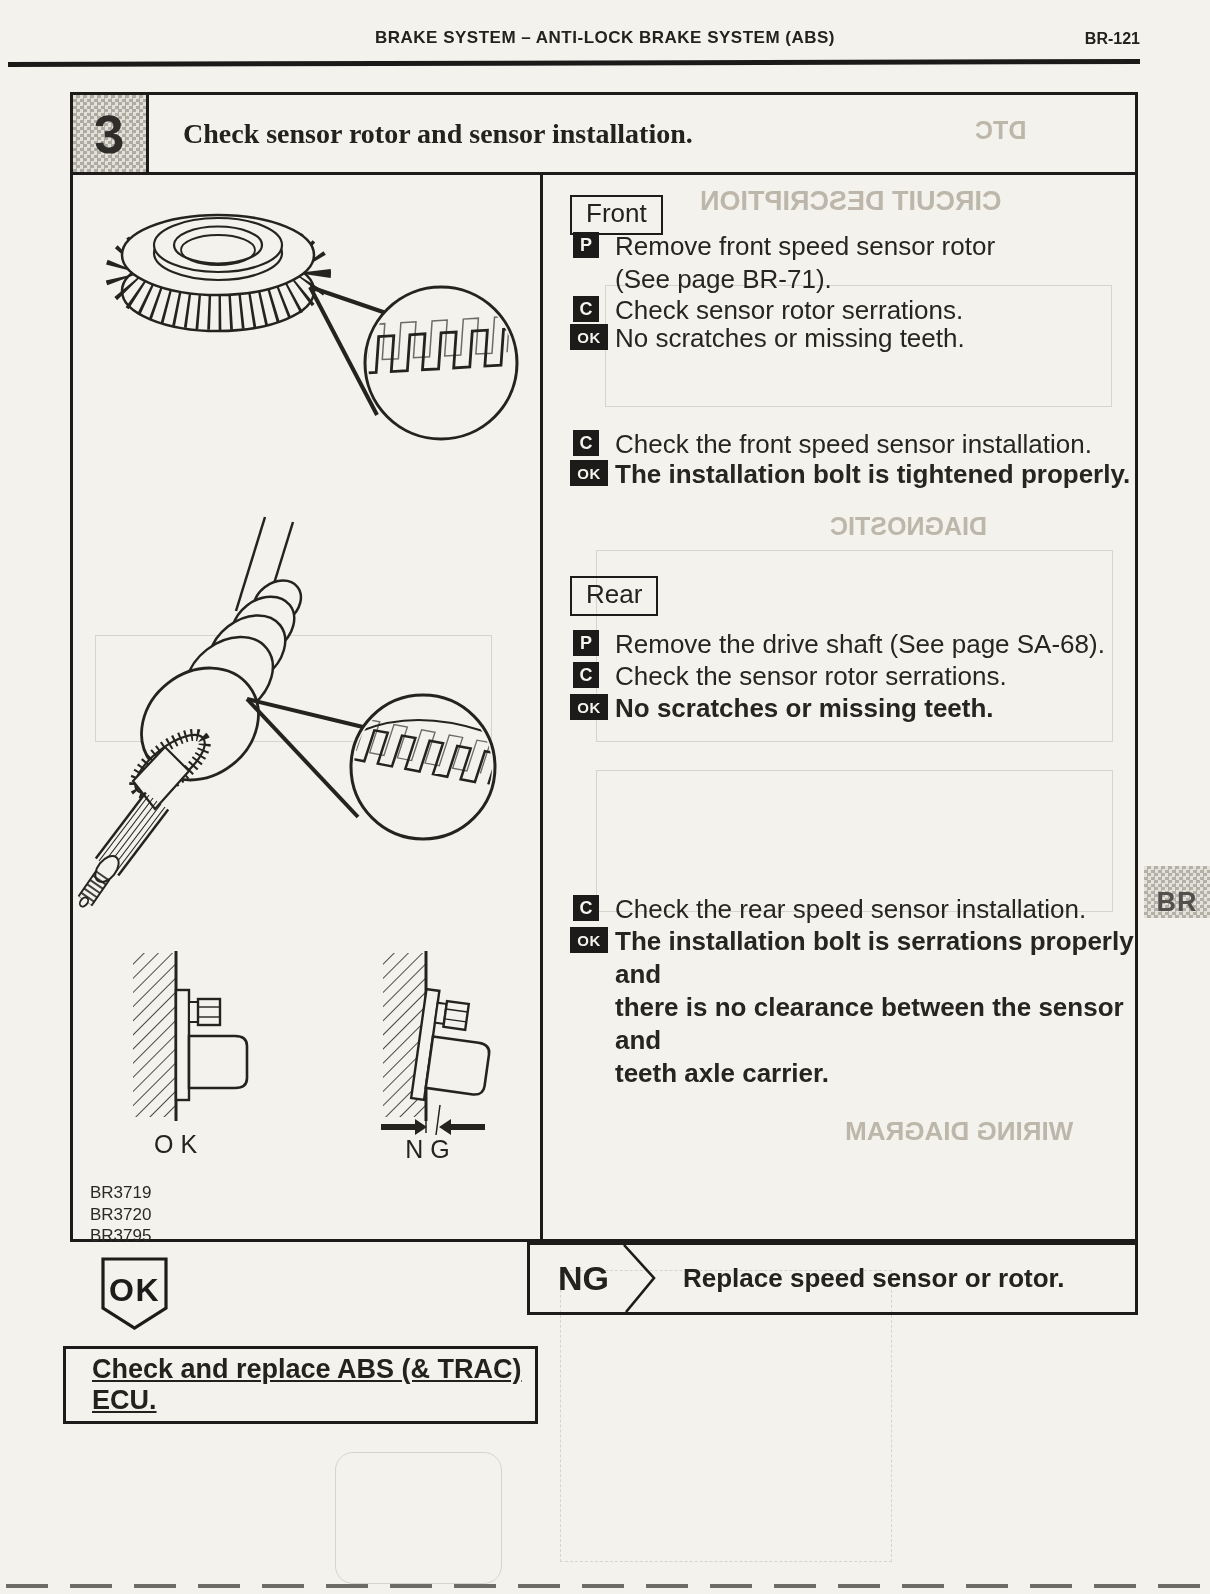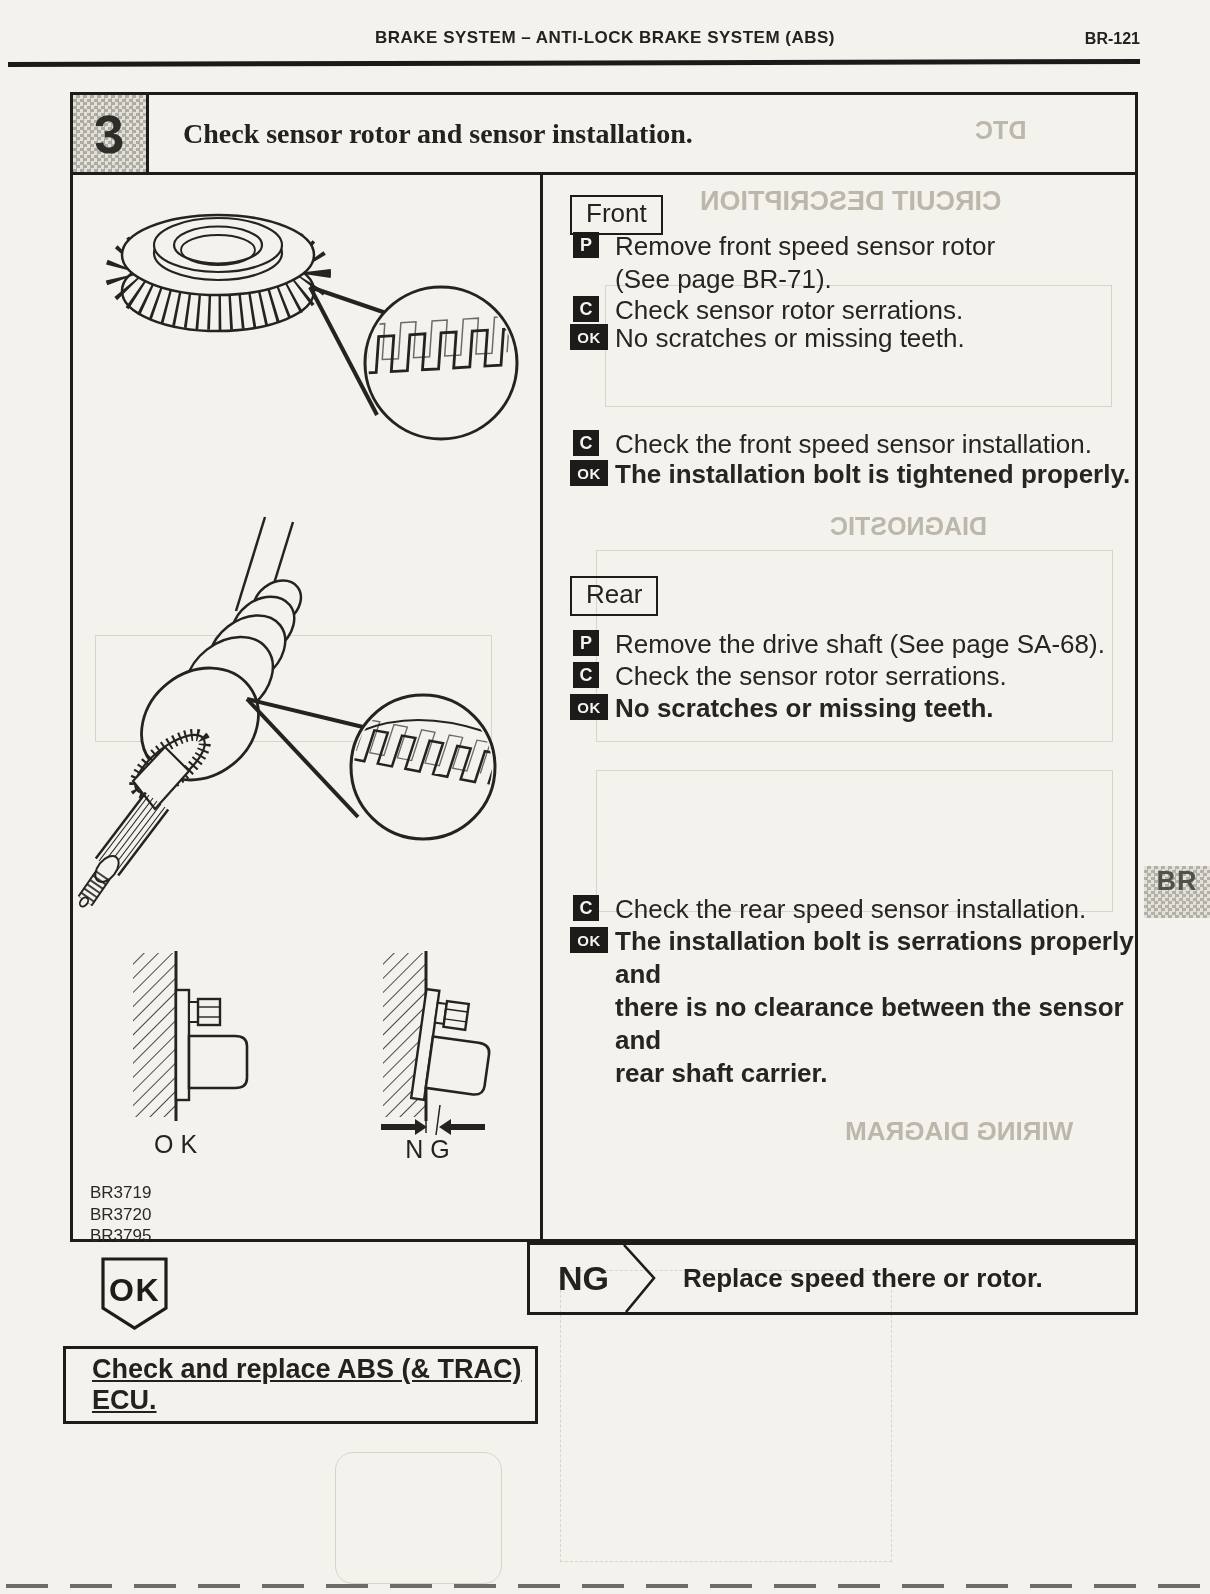--- a/index.html
+++ b/index.html
@@ -52,21 +52,21 @@
     border:3px solid #1d1c1a;box-sizing:border-box;display:flex;align-items:center;}
   .ng-label{font-size:34px;font-weight:bold;margin-left:28px;color:#23221f;}
   .ng-chevron{margin-left:14px;height:67px;}
   .ng-action{margin-left:26px;font-size:26px;font-weight:bold;color:#23221f;}
   
   .next-box{position:absolute;left:63px;top:1346px;width:475px;height:78px;
     border:3px solid #1d1c1a;box-sizing:border-box;display:flex;align-items:center;
     padding-left:26px;font-size:27px;font-weight:bold;color:#23221f;text-decoration:underline;}
   
   .side-tab{position:absolute;left:1144px;top:866px;width:66px;height:52px;
-    display:flex;align-items:flex-start;justify-content:center;
+    display:flex;align-items:flex-end;justify-content:center;
     font-size:27px;font-weight:bold;letter-spacing:1px;color:#44433f;opacity:.92;}
   
   .ghost-text{position:absolute;font-weight:bold;color:#bcb7aa;white-space:nowrap;
     transform:scaleX(-1);}
   .ghost-box{position:absolute;border:1.5px solid rgba(150,144,130,.30);}
   .scan-edge{position:absolute;left:6px;top:1584px;width:1198px;height:4px;opacity:.7;
     background:repeating-linear-gradient(90deg,#34322e 0 42px,rgba(0,0,0,0) 42px 64px);}
   svg text{font-family:"Liberation Sans", sans-serif;}
 </style>
 </head>
@@ -282,41 +282,41 @@
         <div class="step-text">
             <div>Check the rear speed sensor installation.</div>
           </div>
       </div>
 
       <div class="step-row" style="left:27px;top:750px;">
         <span class="badge-wrap"><span class="badge okb">OK</span></span>
         <div class="step-text bold">
           <div>The installation bolt is serrations properly and</div>
           <div>there is no clearance between the sensor and</div>
-          <div>rear shaft carrier.</div>
+          <div>teeth axle carrier.</div>
         </div>
       </div>
 
     </div>
   </div>
 </div>
 
 <div class="ok-arrow">
   <svg width="70" height="76" viewBox="0 0 70 76">
     <path d="M3,3 H66 V52 L34.5,72 L3,52 Z" fill="#f4f2ec" stroke="#1d1c1a" stroke-width="3.2"></path>
     <text x="34.5" y="45" text-anchor="middle" font-size="32" font-weight="bold" letter-spacing="1.5" fill="#1d1c1a">OK</text>
   </svg>
 </div>
 
 <div class="ng-row">
   <span class="ng-label">NG</span>
   <svg class="ng-chevron" width="34" height="67" viewBox="0 0 34 67">
     <polyline points="1,0 31,33 3,67" fill="none" stroke="#1d1c1a" stroke-width="2.6"></polyline>
   </svg>
-  <span class="ng-action">Replace speed there or rotor.</span>
+  <span class="ng-action">Replace speed sensor or rotor.</span>
 </div>
 
 <div class="next-box">
   <span>Check and replace ABS (&amp; TRAC) ECU.</span>
 </div>
 
 <div class="side-tab halftone">
   <span>BR</span>
 </div>
 

